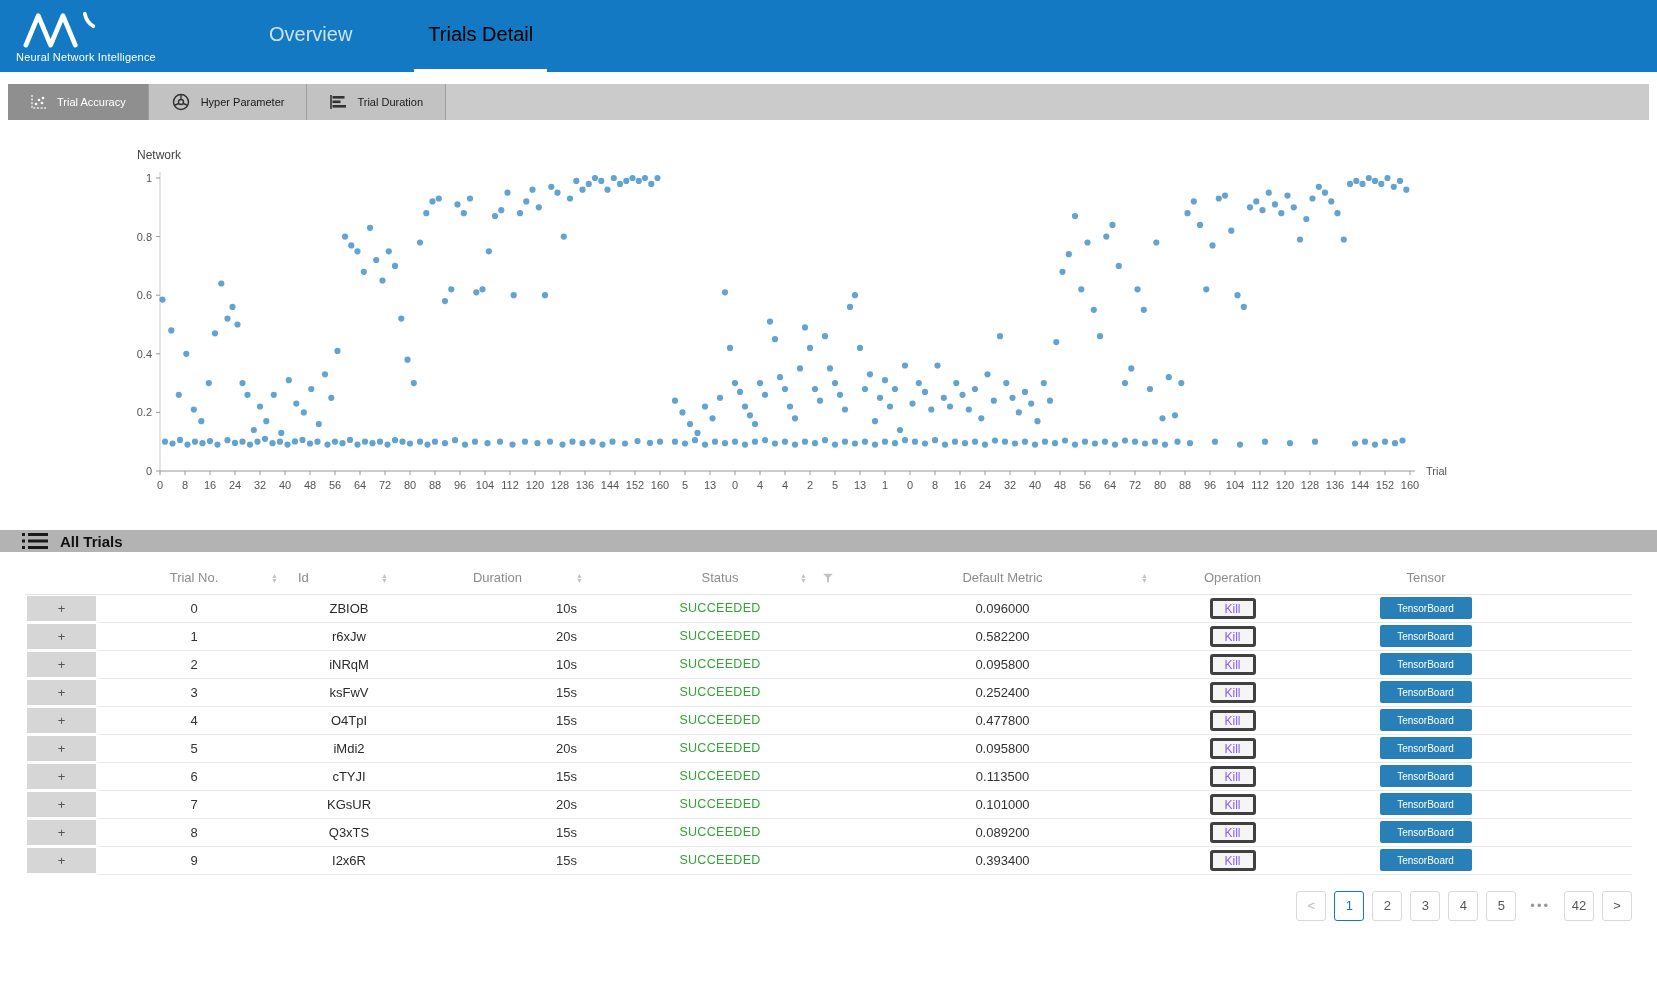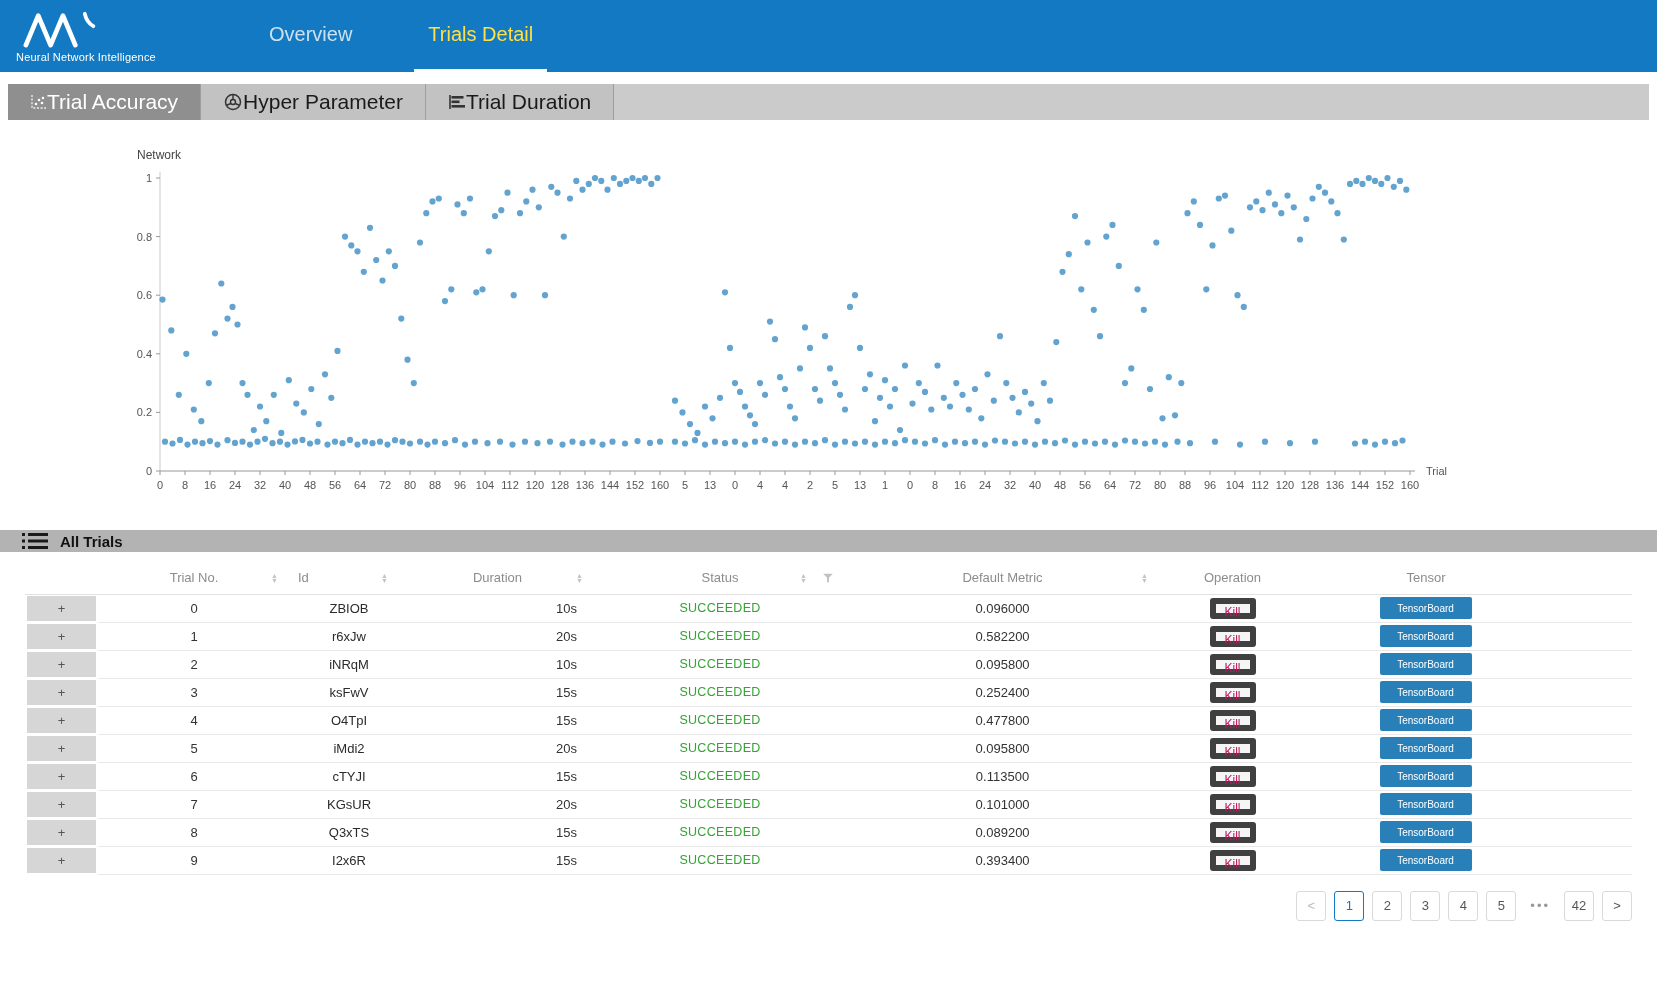--- a/index.html
+++ b/index.html
@@ -5,25 +5,25 @@
   *{box-sizing:border-box}
   body{width:1657px;height:984px;margin:0;font-family:"Liberation Sans",sans-serif;background:#fff;overflow:hidden}
 
   
   .topbar{height:72px;background:#1279C2;display:flex;align-items:stretch}
   .logo{display:flex;flex-direction:column;justify-content:center;margin-left:16px;width:175px}
   .logo svg{display:block}
   .logo-text{color:#fff;font-size:11px;margin-top:3px;white-space:nowrap;letter-spacing:.2px}
   .nav{display:flex;margin-left:40px}
   .nav-tab{display:flex;align-items:center;padding:3px 14px;margin:0 24px;font-size:20px;color:rgba(255,255,255,.78);cursor:pointer;border-bottom:3px solid transparent}
-  .nav-tab.active{color:#fde047;border-bottom-color:#fff}
+  .nav-tab.active{color:#000000;border-bottom-color:#fff}
 
   
   .subtabs{height:36px;margin:12px 8px 0;background:#CBCBCB;display:flex}
-  .subtab{display:flex;align-items:center;padding:0 22px;font-size:21px;color:#1a1a1a;background:#C2C2C2;border-right:1px solid #9e9e9e;cursor:pointer;white-space:nowrap}
+  .subtab{display:flex;align-items:center;gap:10px;padding:0 22px;font-size:11px;color:#1a1a1a;background:#C2C2C2;border-right:1px solid #9e9e9e;cursor:pointer;white-space:nowrap}
   .subtab.active{background:#8F8F8F;color:#fff}
 
   
   .chart-wrap{margin-top:28px}
   .ylabel{margin-left:137px;font-size:12px;color:#444;margin-bottom:4px}
   #scatter-svg{display:block;margin-left:135px}
   #scatter-svg text{font-family:"Liberation Sans",sans-serif}
   .tick{font-size:11px;fill:#555}
 
   
@@ -46,21 +46,21 @@
   .trials-table td{height:28px;border-bottom:1px solid #e9e9e9;text-align:center;padding:0}
   .trials-table td:nth-child(3){text-align:center;padding-left:8px;color:#2b2b2b}
   .trials-table td:nth-child(4){text-align:right;padding-right:18px}
   .trials-table td:nth-child(5){color:#33A333;font-size:12.5px;letter-spacing:.3px}
   td.expand{background:#fff;border-bottom:1px solid #fff;padding:1px 2px}
   .expand-btn{background:#D6D6D6;height:25px;line-height:25px;text-align:center;color:#555;cursor:pointer;font-size:13px}
   .sort{position:absolute;right:12px;top:50%;transform:translateY(-50%);display:flex;flex-direction:column;line-height:5.5px;cursor:pointer}
   .sort i{font-style:normal;font-size:7px;color:#c4c4c4}
   th[data-name="column-header-status"] .sort{right:38px}
   .filter{position:absolute;right:12px;top:50%;transform:translateY(-50%);cursor:pointer}
-  .kill{width:46px;height:21px;border:6px solid #404040;border-radius:3px;background:#f5f5f5;color:#be185d;font-size:12px}
+  .kill{width:46px;height:21px;border:3px solid #404040;border-radius:3px;background:#f5f5f5;color:#8b5cf6;font-size:12px}
   .tb{width:92px;height:22px;border:none;border-radius:2px;background:#2980B9;color:#fff;font-size:10px;cursor:pointer}
 
   
   .pagination{display:flex;justify-content:flex-end;align-items:center;gap:8px;margin:16px 25px 0}
   .pg{min-width:30px;height:30px;padding:0 6px;border:1px solid #d9d9d9;border-radius:3px;display:flex;align-items:center;justify-content:center;font-size:13px;color:#555;background:#fff;cursor:pointer}
   .pg-active{border-color:#1279C2;color:#1279C2}
   .pg-prev{color:#bbb}
   .pg-ellipsis{border:none;color:#999;letter-spacing:2px;cursor:default}
 </style>
 </head>

